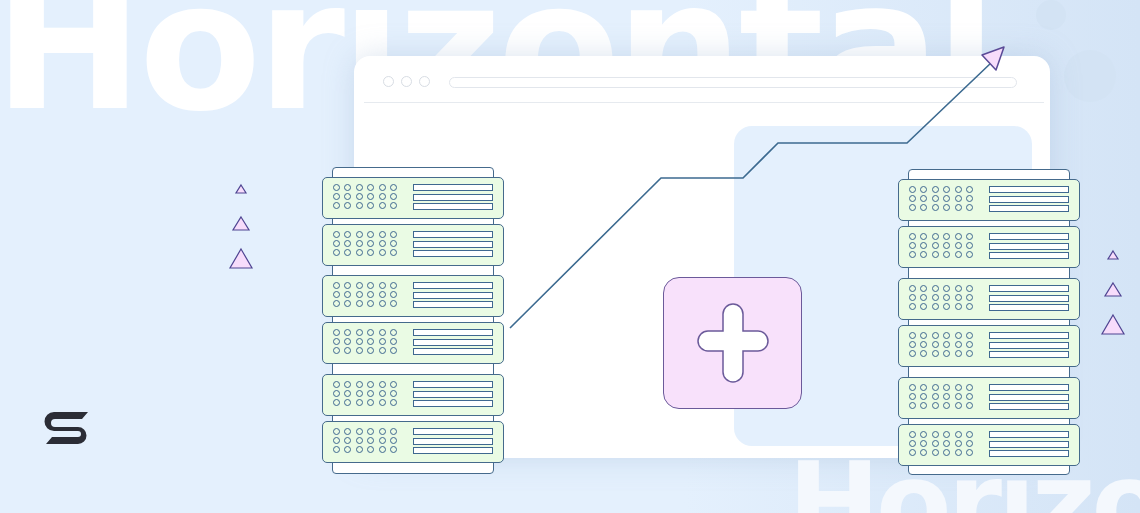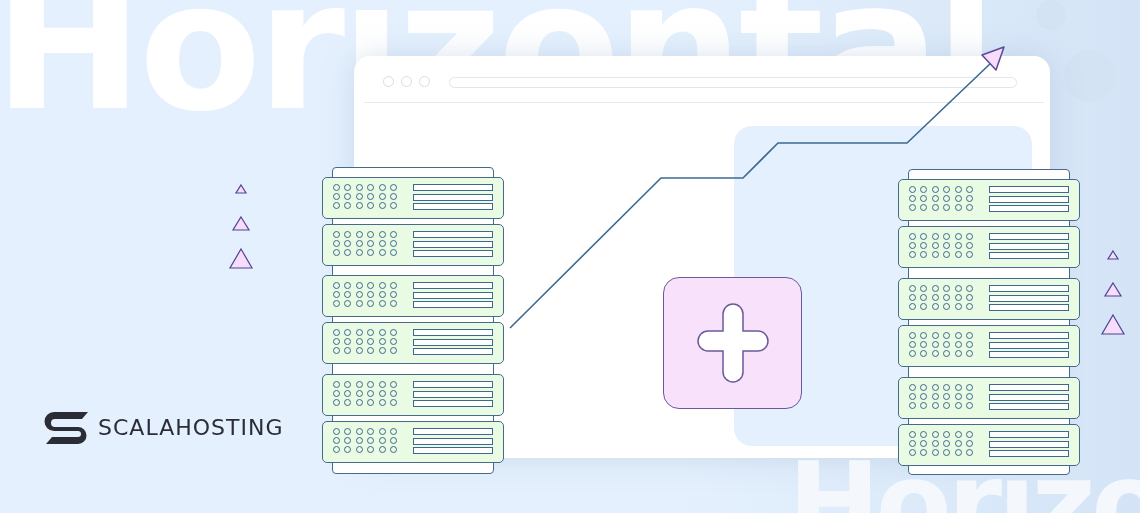--- a/index.html
+++ b/index.html
@@ -399,14 +399,13 @@
 <svg style="left:0;top:0;" width="1140" height="513">
   <polygon points="1113,251 1118,259 1108,259" fill="#f7dcfb" stroke="#4f4592" stroke-width="1.2"></polygon>
   <polygon points="1113,283 1121,296 1105,296" fill="#f7dcfb" stroke="#4f4592" stroke-width="1.2"></polygon>
   <polygon points="1113,315 1124,334 1102,334" fill="#f7dcfb" stroke="#4f4592" stroke-width="1.2"></polygon>
 </svg>
 
 <div class="logo">
   <svg style="position:relative;" width="46" height="34" viewBox="0 0 46 34">
     <path d="M10,2 H44 L38,9 H11 a4,4 0 0 0 0,8 H34 a8.5,8.5 0 0 1 0,17 H2 L8,27 H34 a3,3 0 0 0 0,-6 H10 a9.5,9.5 0 0 1 0,-19 Z" fill="#2b2d36"></path>
   </svg>
-  <span class="logo-text">SCALAHOSTING</span>
 </div>
 
 </body></html>

